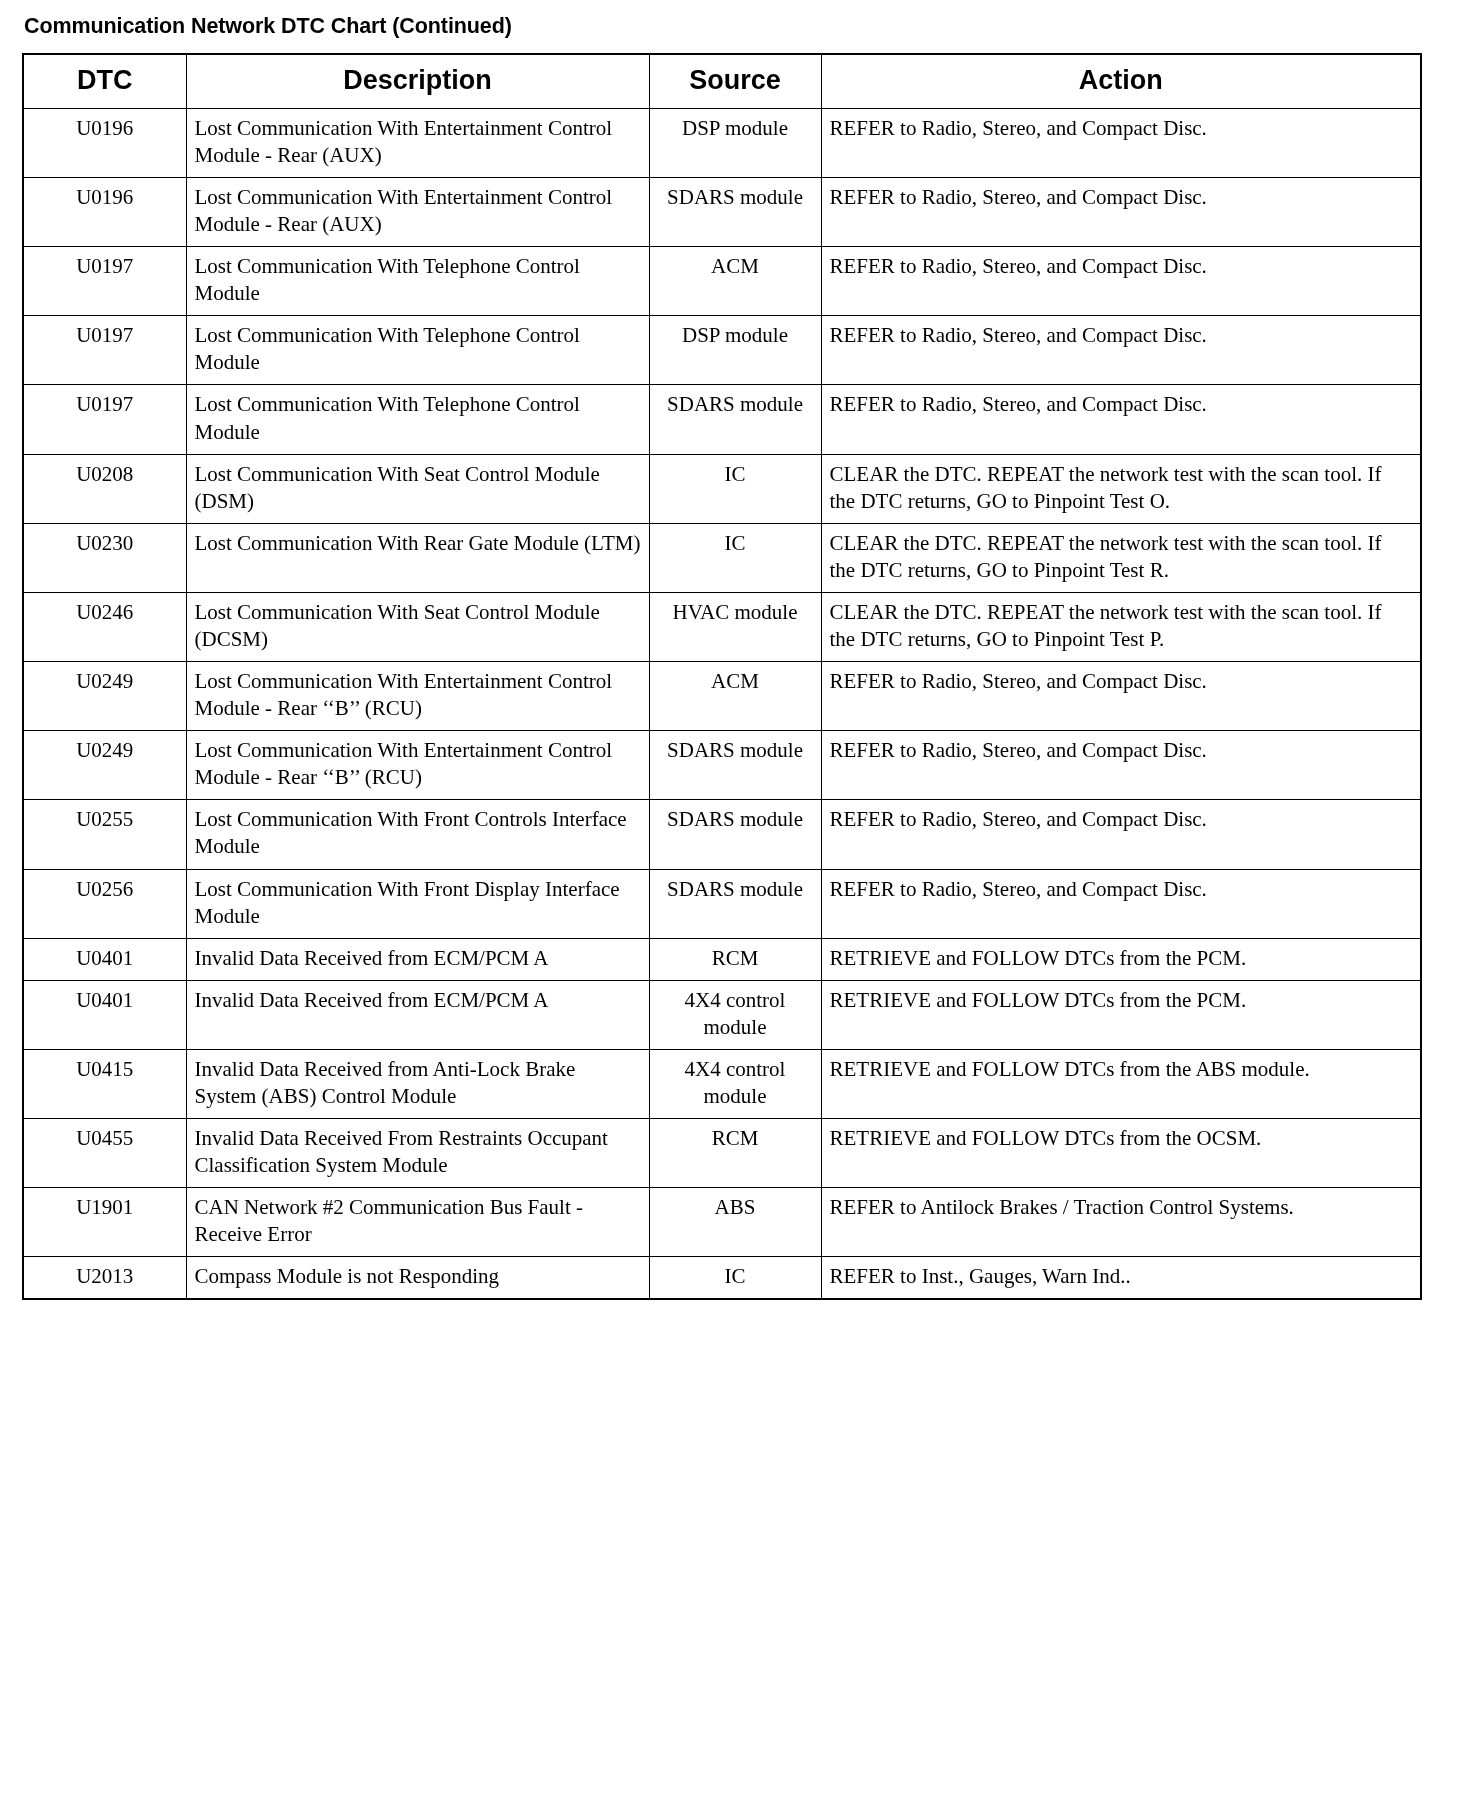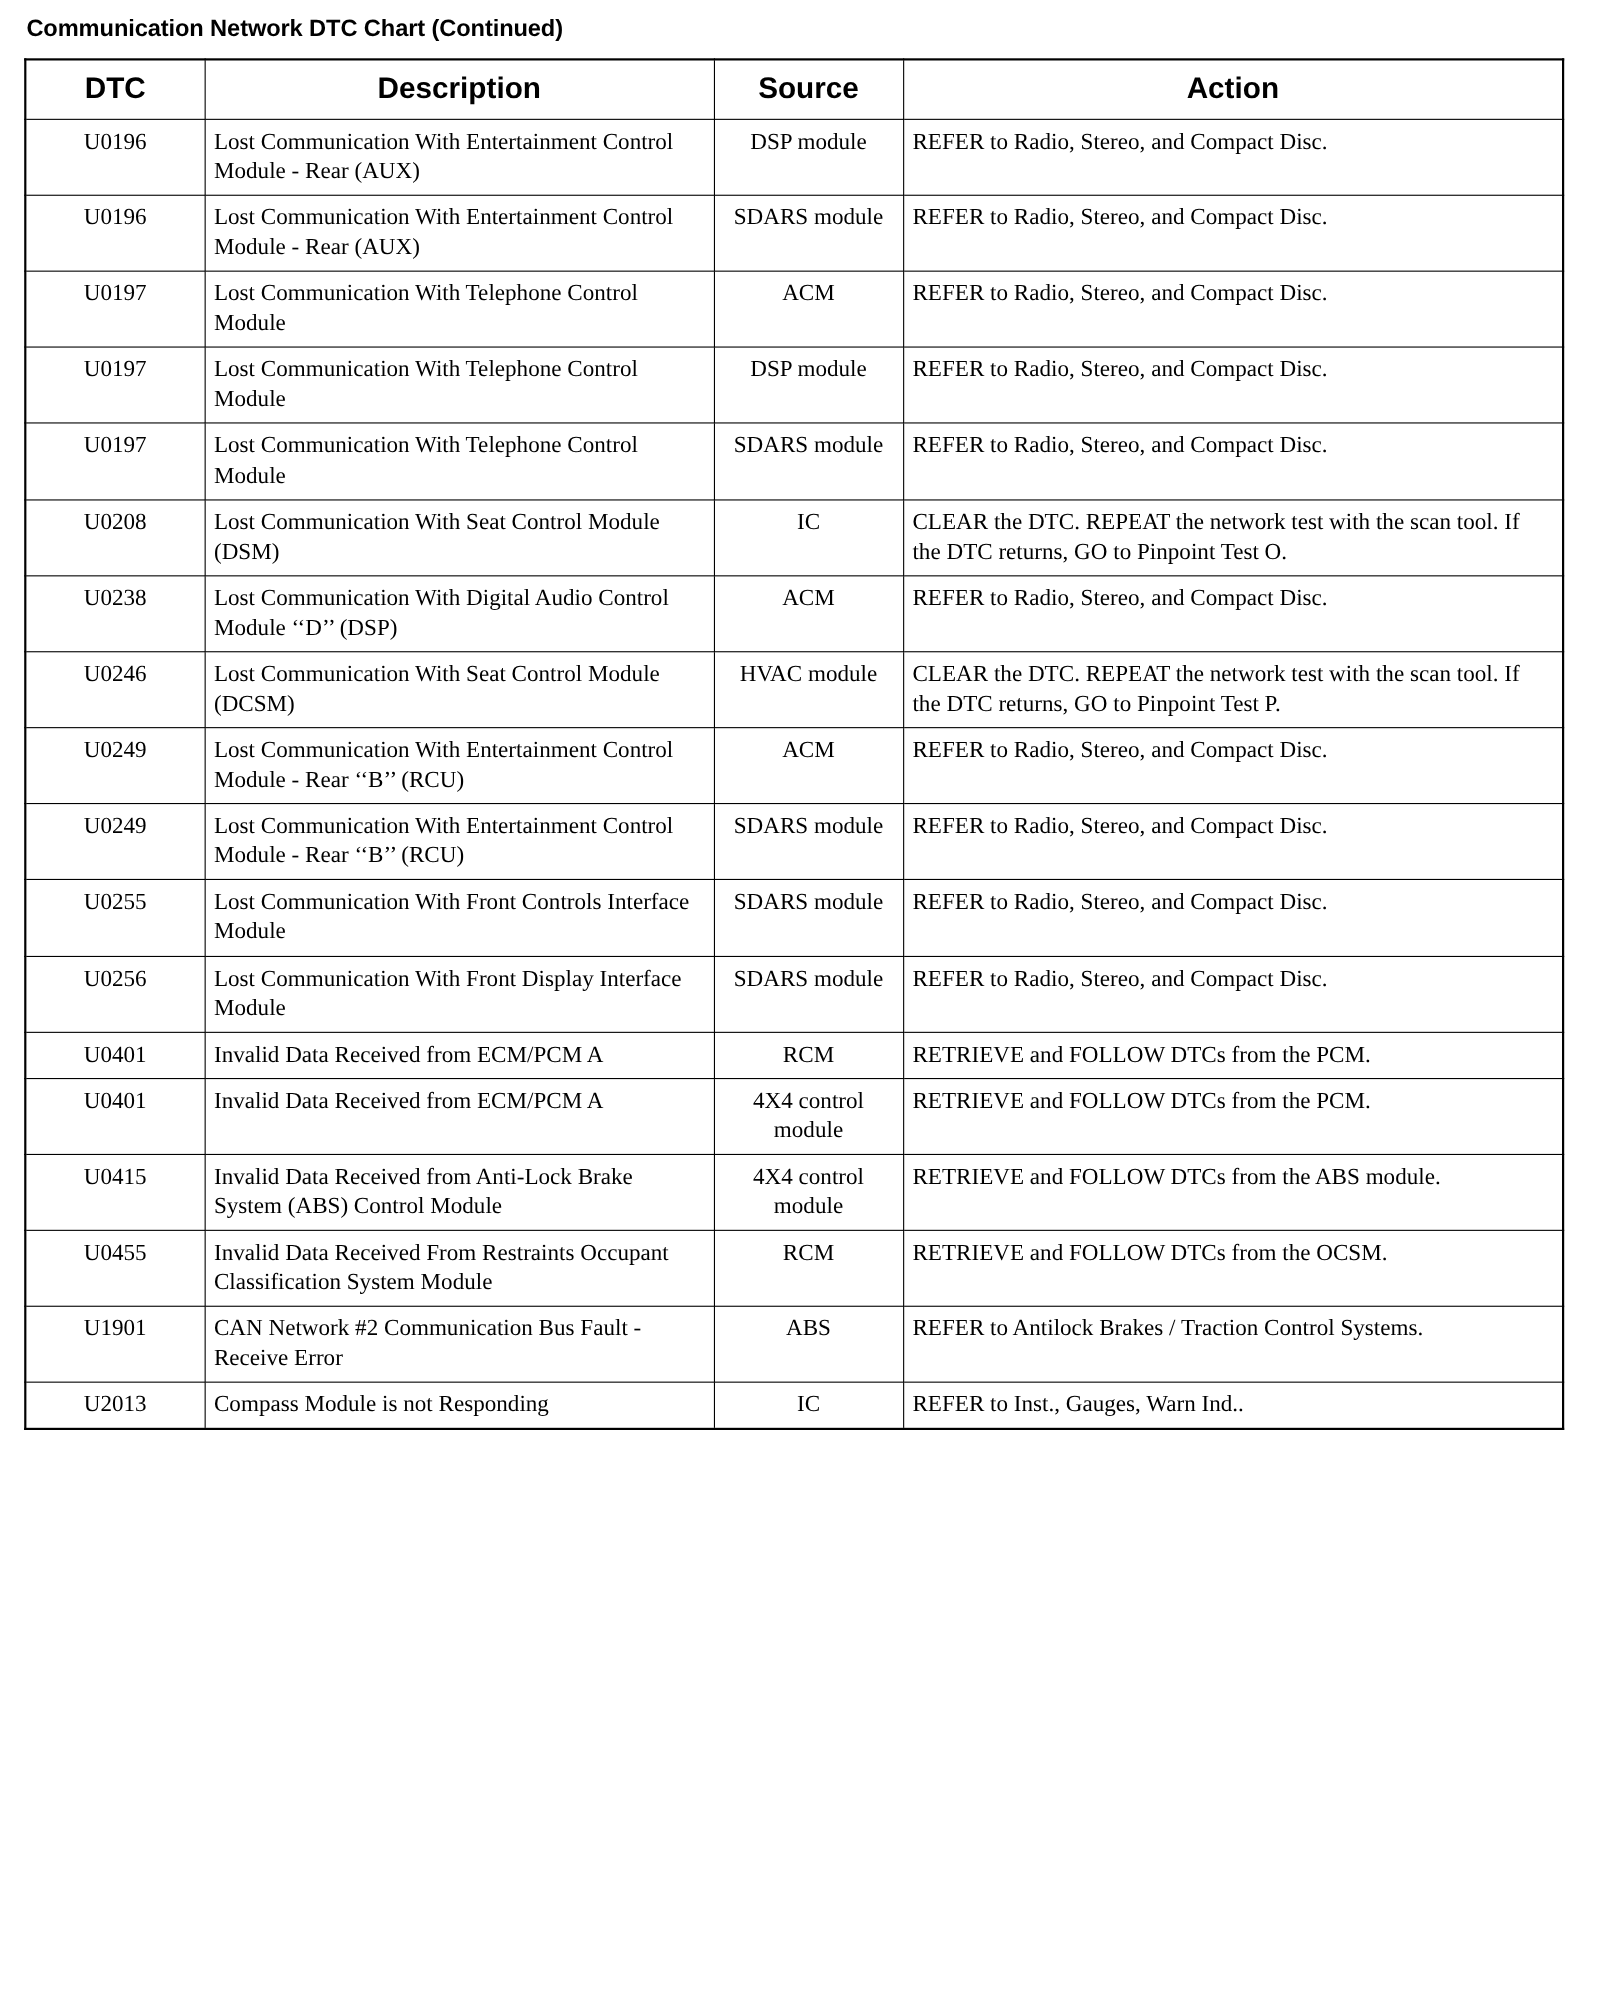--- a/index.html
+++ b/index.html
@@ -116,24 +116,24 @@
           <td class="center">SDARS module</td>
           <td class="act">REFER to Radio, Stereo, and Compact Disc.</td>
         </tr>
         <tr>
           <td class="center">U0208</td>
           <td class="desc">Lost Communication With Seat Control Module (DSM)</td>
           <td class="center">IC</td>
           <td class="act">CLEAR the DTC. REPEAT the network test with the scan tool. If the DTC returns, GO to Pinpoint Test O.</td>
         </tr>
         <tr>
-          <td class="center">U0238</td>
-          <td class="desc">Lost Communication With Digital Audio Control Module ‘‘D’’ (DSP)</td>
-          <td class="center">ACM</td>
-          <td class="act">REFER to Radio, Stereo, and Compact Disc.</td>
+          <td class="center">U0230</td>
+          <td class="desc">Lost Communication With Rear Gate Module (LTM)</td>
+          <td class="center">IC</td>
+          <td class="act">CLEAR the DTC. REPEAT the network test with the scan tool. If the DTC returns, GO to Pinpoint Test R.</td>
         </tr>
         <tr>
           <td class="center">U0246</td>
           <td class="desc">Lost Communication With Seat Control Module (DCSM)</td>
           <td class="center">HVAC module</td>
           <td class="act">CLEAR the DTC. REPEAT the network test with the scan tool. If the DTC returns, GO to Pinpoint Test P.</td>
         </tr>
         <tr>
           <td class="center">U0249</td>
           <td class="desc">Lost Communication With Entertainment Control Module - Rear ‘‘B’’ (RCU)</td>

